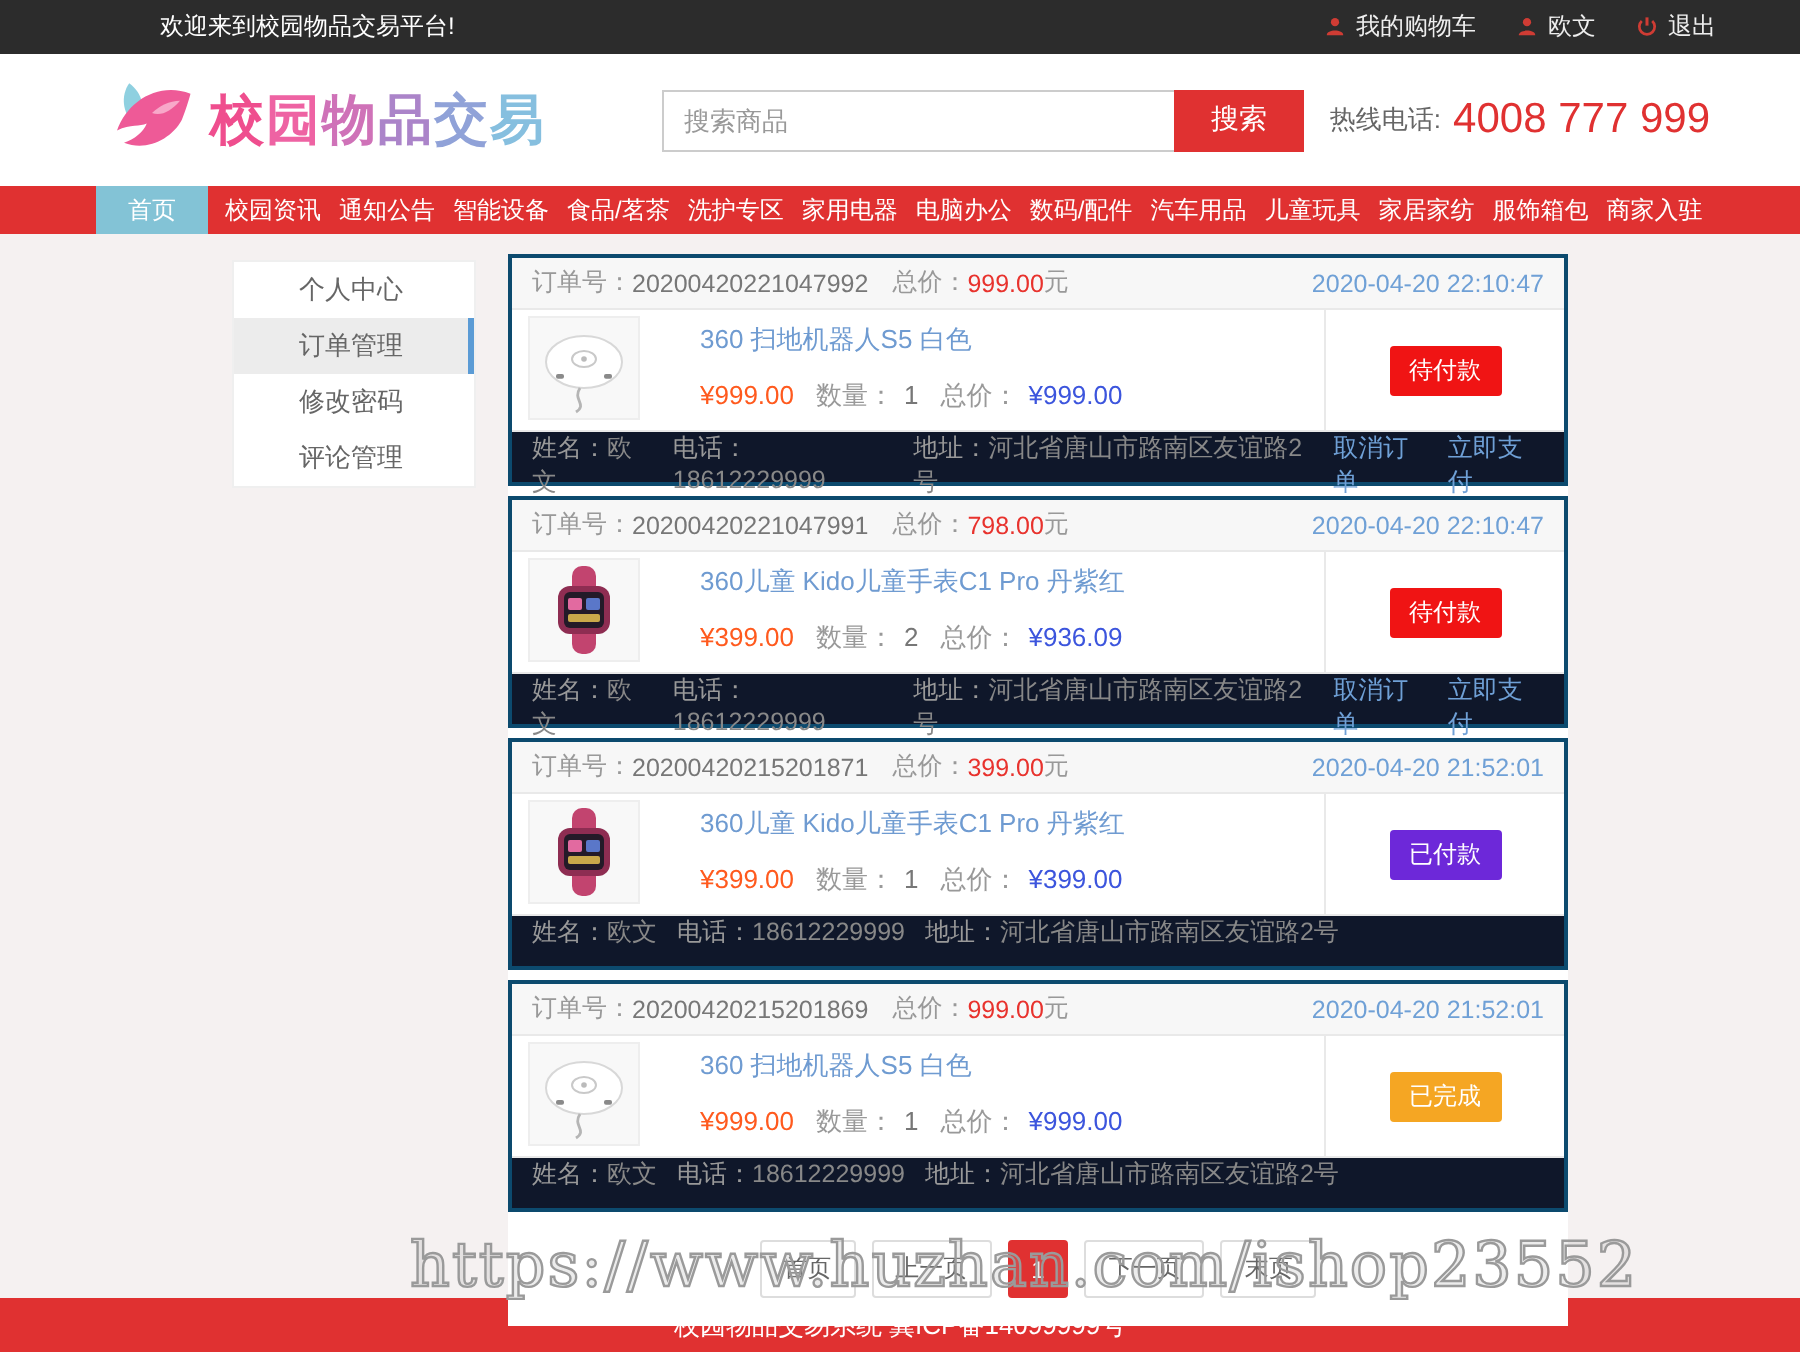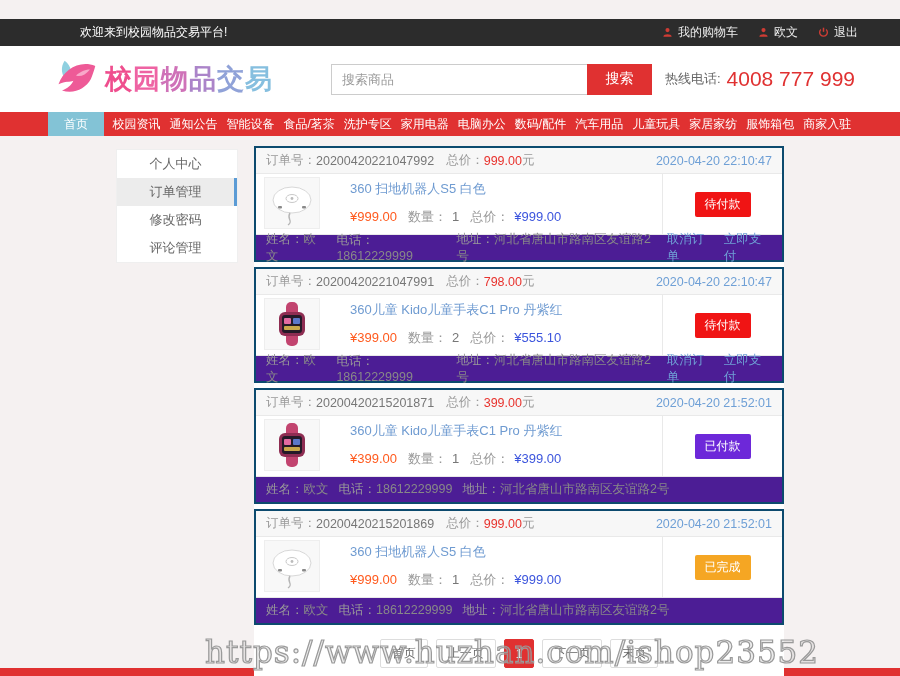--- a/index.html
+++ b/index.html
@@ -2,21 +2,21 @@
 <html><head>
 <meta charset="utf-8">
 <style>
   * { margin:0; padding:0; box-sizing:border-box; }
   html,body { width:900px; height:676px; }
   body { font-family:"Liberation Sans", sans-serif; background:#f5f1f1; overflow:hidden; }
   .page { position:relative; width:900px; height:676px; }
 
   
   .topbar { height:27px; background:#2c2c2c; color:#fff; font-size:12px;
-            display:flex; align-items:center; padding:0 42px 0 80px;margin-top:19px; }
+            display:flex; align-items:center; padding:0 42px 0 80px; }
   .topbar-right { margin-left:auto; display:flex; align-items:center; gap:20px; }
   .tb-item { display:flex; align-items:center; gap:5px; color:#eee; cursor:pointer; }
   .tb-item svg { display:block; }
 
   
   .header { height:66px; background:#fff; display:flex; align-items:center; padding:0 45px 0 55px; }
   .logo { display:flex; align-items:center; gap:8px; }
   .logo-text { font-size:27px; font-weight:bold; letter-spacing:1px; }
   .search-wrap { display:flex; margin-left:58px; }
   .search-input { width:256px; height:31px; border:1px solid #ccc; border-right:none;
@@ -61,22 +61,22 @@
   .prod-info { margin-left:14px; flex:1; display:flex; flex-direction:column;
                justify-content:space-between; padding:3px 0 5px; }
   .prod-title { font-size:13px; color:#6f9bd1; text-decoration:none; cursor:pointer; }
   .price-line { font-size:13px; display:flex; gap:5px; align-items:baseline; }
   .price { color:#ff5a1e; margin-right:6px; }
   .qty { color:#777; margin-right:6px; }
   .line-total { color:#3c55dd; }
   .status-col { width:120px; border-left:1px solid #e9e9e9; display:flex;
                 align-items:center; justify-content:center; }
   .badge { color:#fff; font-size:12px; padding:4px 10px; border-radius:2px; }
-  .order-foot { height:26px; background:#4c1d95; border-top:1px solid #e9e9e9;
-                display:flex; align-items:center; padding:0 10px; font-size:12.5px; color:#888; }
+  .order-foot { height:26px; background:#0f172a; border-top:1px solid #e9e9e9;
+                display:flex; align-items:flex-start; padding:0 10px; font-size:12.5px; color:#888; }
   .foot-field { margin-right:10px; }
   .foot-actions { margin-left:auto; display:flex; gap:9px; }
   .action-link { color:#6fa0d6; text-decoration:none; cursor:pointer; font-size:12.5px; }
 
   .pagination { display:flex; justify-content:center; gap:8px; padding:9px 0 10px; background:#fff; }
   .page-btn { min-width:30px; padding:5px 11px; border:1px solid #ddd; background:#fff;
               font-size:12px; color:#666; text-align:center; border-radius:2px; cursor:pointer; }
   .page-btn.active { background:#e03131; border-color:#e03131; color:#fff; }
 
   
@@ -235,21 +235,21 @@
             <rect x="15" y="26" width="16" height="4" rx="1" fill="#caa84a"></rect>
           </svg>
         </div>
         <div class="prod-info">
           <a class="prod-title">360儿童 Kido儿童手表C1 Pro 丹紫红</a>
           <div class="price-line">
             <span class="price">¥399.00</span>
             <span class="lbl">数量：</span>
             <span class="qty">2</span>
             <span class="lbl">总价：</span>
-            <span class="line-total">¥555.10</span>
+            <span class="line-total">¥936.09</span>
           </div>
         </div>
       </div>
       <div class="status-col">
         <span class="badge" style="background: rgb(240, 20, 20);">待付款</span>
       </div>
     </div>
     <div class="order-foot">
       <span class="foot-field"><span class="lbl">姓名：</span><span>欧文</span></span>
       <span class="foot-field"><span class="lbl">电话：</span><span>18612229999</span></span>

